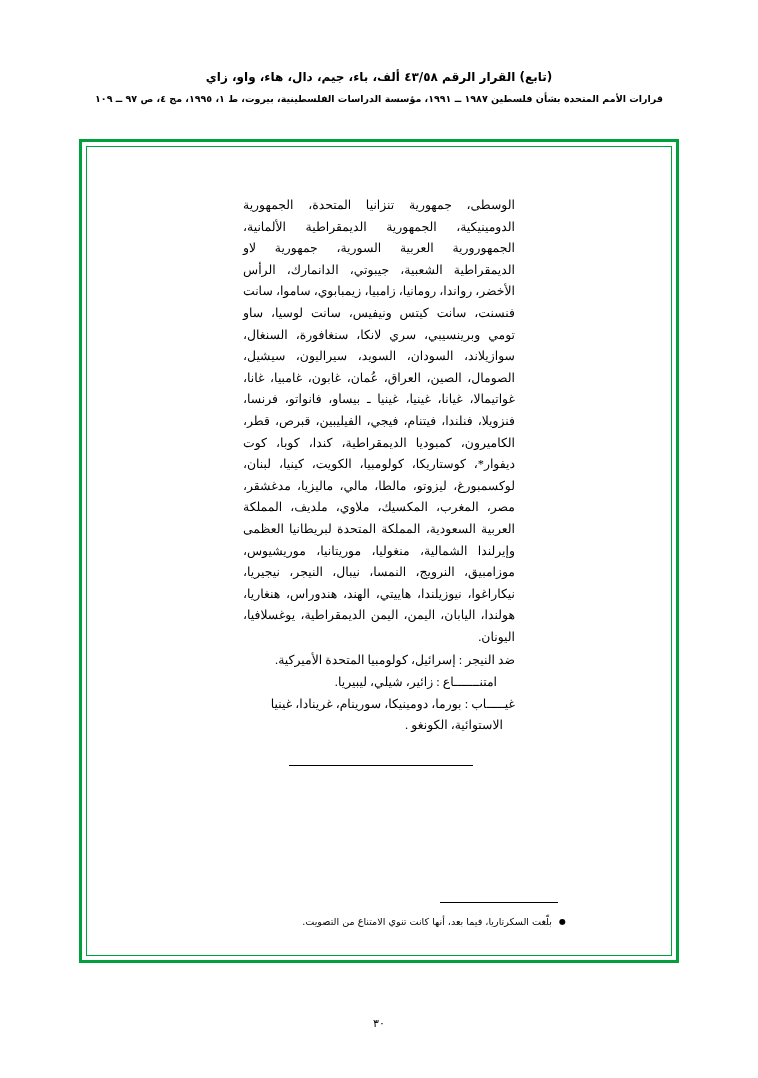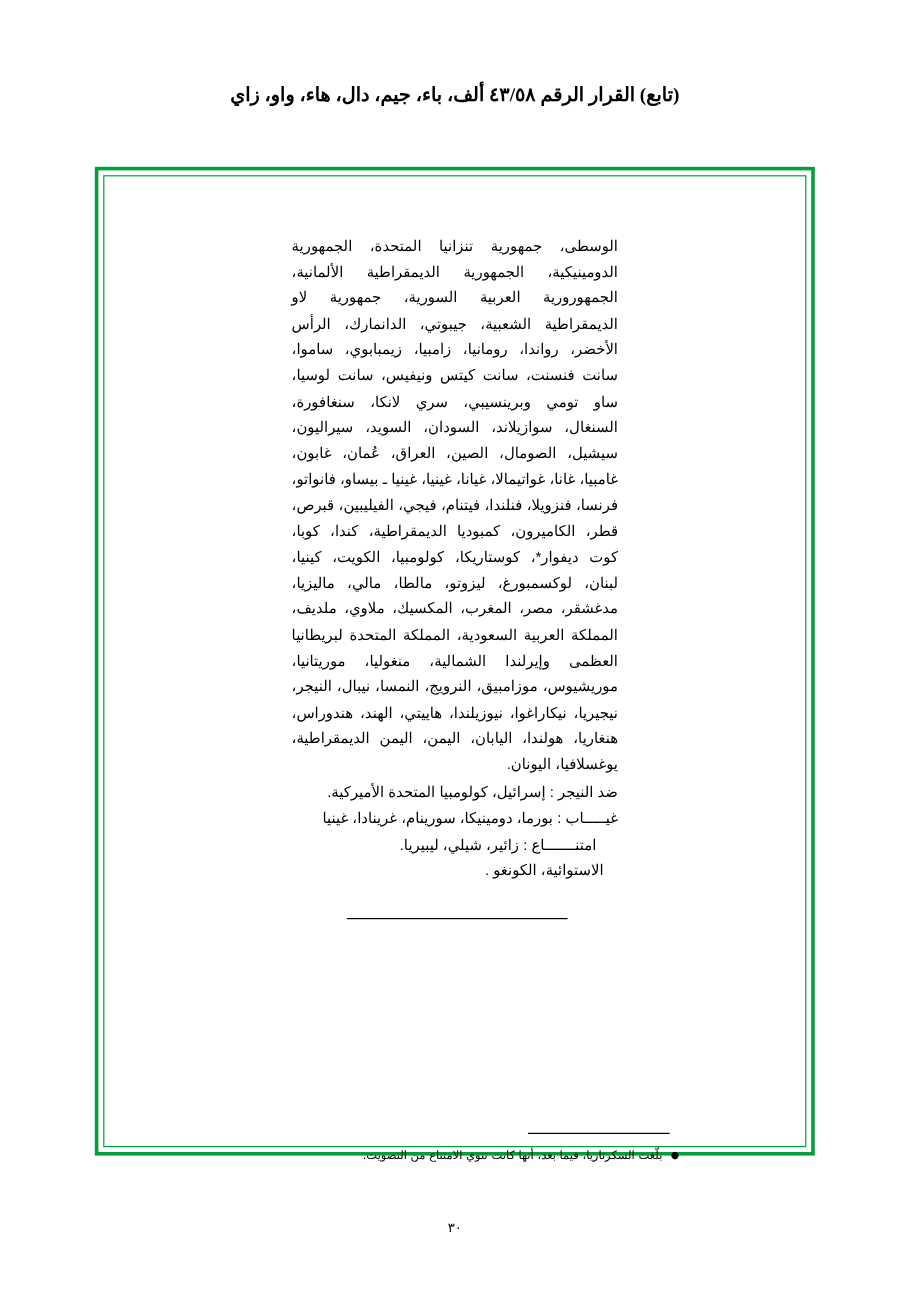--- a/index.html
+++ b/index.html
@@ -21,26 +21,25 @@
   }
   
   .header {
     position: absolute;
     top: 68px;
     left: 0;
     right: 0;
     text-align: center;
   }
   .header-title {
-    font-size: 16px;
+    font-size: 12px;
     font-weight: bold;
     letter-spacing: 0px;
     direction: rtl;
     line-height: 1.5;
-    font-family: Liberation Serif, serif;
   }
   .header-sub {
     margin-top: 6px;
     font-size: 9.5px;
     font-weight: bold;
     direction: rtl;
     line-height: 1.4;
   }
   
   .frame {
@@ -67,21 +66,21 @@
     right: 0;
   }
   .col {
     width: 272px;
     margin: 0 auto;
     direction: rtl;
     text-align: justify;
     text-align-last: right;
     font-size: 12.4px;
     line-height: 21.6px;
-    font-family: Liberation Sans, sans-serif;
+    font-family: Liberation Serif, serif;
   }
   .col p {
     margin: 0;
   }
   .col .nations {
     text-align: justify;
     text-align-last: right;
   }
   .vote-lines {
     margin-top: 2px;
@@ -109,21 +108,21 @@
     width: 184px;
     height: 1px;
     background: #000;
     margin: 28px auto 0 auto;
     position: relative;
     right: -2px;
   }
   
   .footnote-wrap {
     position: absolute;
-    top: 944px;
+    top: 902px;
     left: 0;
     right: 0;
   }
   .footnote-rule {
     width: 118px;
     height: 1px;
     background: #000;
     margin: 0 auto 0 auto;
     position: relative;
     right: -120px;
@@ -154,45 +153,46 @@
     direction: rtl;
   }
 </style>
 </head>
 <body>
 
 <div class="page">
 
   <div class="header">
     <div class="header-title">(تابع) القرار الرقم ٤٣/٥٨ ألف، باء، جيم، دال، هاء، واو، زاي</div>
+    <div class="header-sub">قرارات الأمم المتحدة بشأن فلسطين ١٩٨٧ ــ ١٩٩١، مؤسسة الدراسات الفلسطينية، بيروت، ط ١، ١٩٩٥، مج ٤، ص ٩٧ ــ ١٠٩</div>
   </div>
 
   <div class="frame">
     <div class="frame-inner"></div>
   </div>
 
   <div class="content">
     <div class="col">
       <p class="nations">الوسطى، جمهورية تنزانيا المتحدة، الجمهورية الدومينيكية، الجمهورية الديمقراطية الألمانية، الجمهورورية العربية السورية، جمهورية لاو الديمقراطية الشعبية، جيبوتي، الدانمارك، الرأس الأخضر، رواندا، رومانيا، زامبيا، زيمبابوي، ساموا، سانت فنسنت، سانت كيتس ونيفيس، سانت لوسيا، ساو تومي وبرينسيبي، سري لانكا، سنغافورة، السنغال، سوازيلاند، السودان، السويد، سيراليون، سيشيل، الصومال، الصين، العراق، عُمان، غابون، غامبيا، غانا، غواتيمالا، غيانا، غينيا، غينيا ـ بيساو، فانواتو، فرنسا، فنزويلا، فنلندا، فيتنام، فيجي، الفيليبين، قبرص، قطر، الكاميرون، كمبوديا الديمقراطية، كندا، كوبا، كوت ديفوار*، كوستاريكا، كولومبيا، الكويت، كينيا، لبنان، لوكسمبورغ، ليزوتو، مالطا، مالي، ماليزيا، مدغشقر، مصر، المغرب، المكسيك، ملاوي، ملديف، المملكة العربية السعودية، المملكة المتحدة لبريطانيا العظمى وإيرلندا الشمالية، منغوليا، موريتانيا، موريشيوس، موزامبيق، النرويج، النمسا، نيبال، النيجر، نيجيريا، نيكاراغوا، نيوزيلندا، هاييتي، الهند، هندوراس، هنغاريا، هولندا، اليابان، اليمن، اليمن الديمقراطية، يوغسلافيا، اليونان.</p>
 
       <div class="vote-lines">
         <div class="vote-line">
           <span class="lbl">ضد النيجر</span>
           <span>:</span>
           <span>إسرائيل، كولومبيا المتحدة الأميركية.</span>
         </div>
+        <div class="vote-line indent-2">
+          <span class="lbl">امتنـــــــاع</span>
+          <span>:</span>
+          <span>زائير، شيلي، ليبيريا.</span>
+        </div>
         <div class="vote-line">
           <span class="lbl">غيـــــاب</span>
           <span>:</span>
           <span>بورما، دومينيكا، سورينام، غرينادا، غينيا</span>
-        </div>
-        <div class="vote-line indent-2">
-          <span class="lbl">امتنـــــــاع</span>
-          <span>:</span>
-          <span>زائير، شيلي، ليبيريا.</span>
         </div>
         <div class="vote-cont">الاستوائية، الكونغو .</div>
       </div>
 
       <div class="rule-mid"></div>
     </div>
   </div>
 
   <div class="footnote-wrap">
     <div class="footnote-rule"></div>

